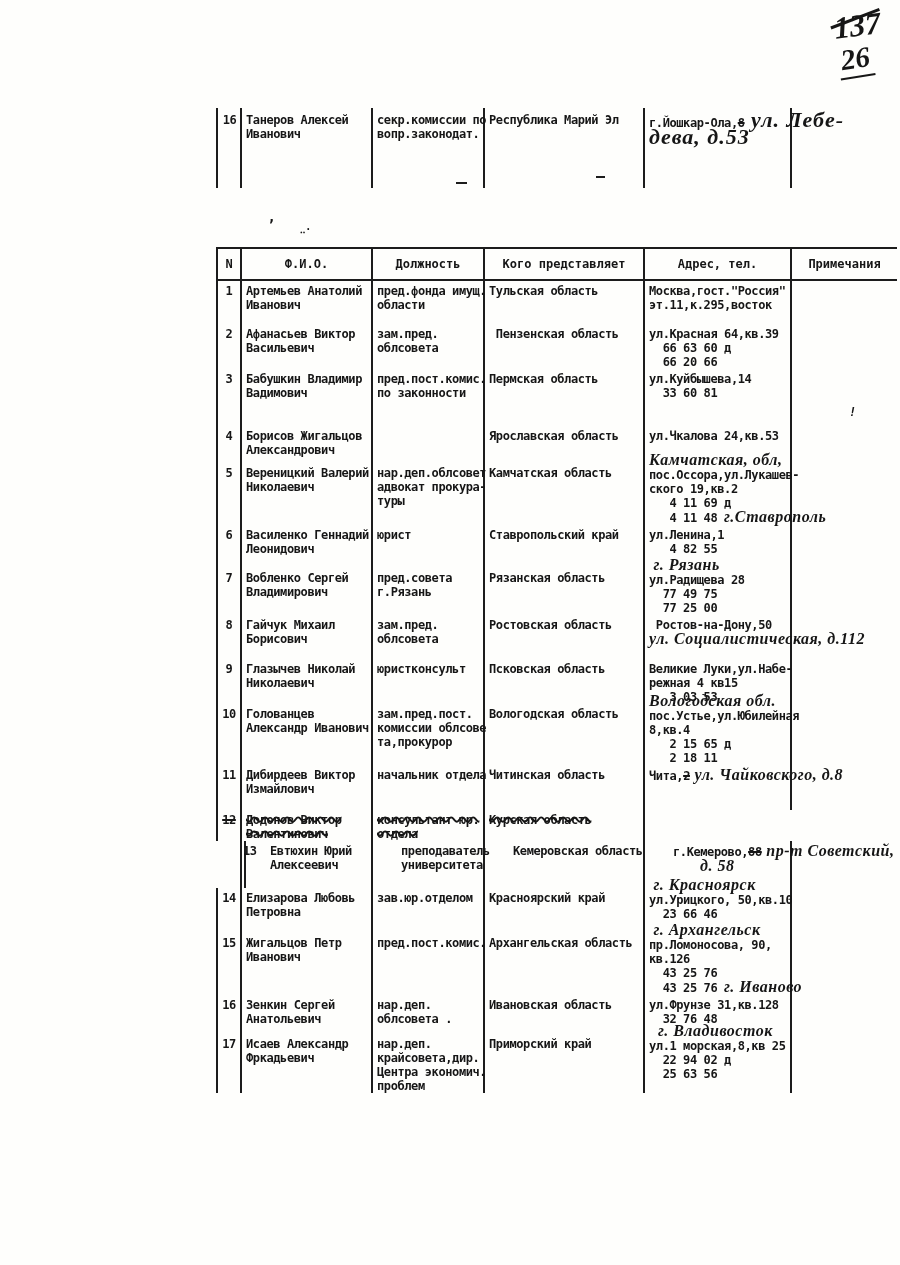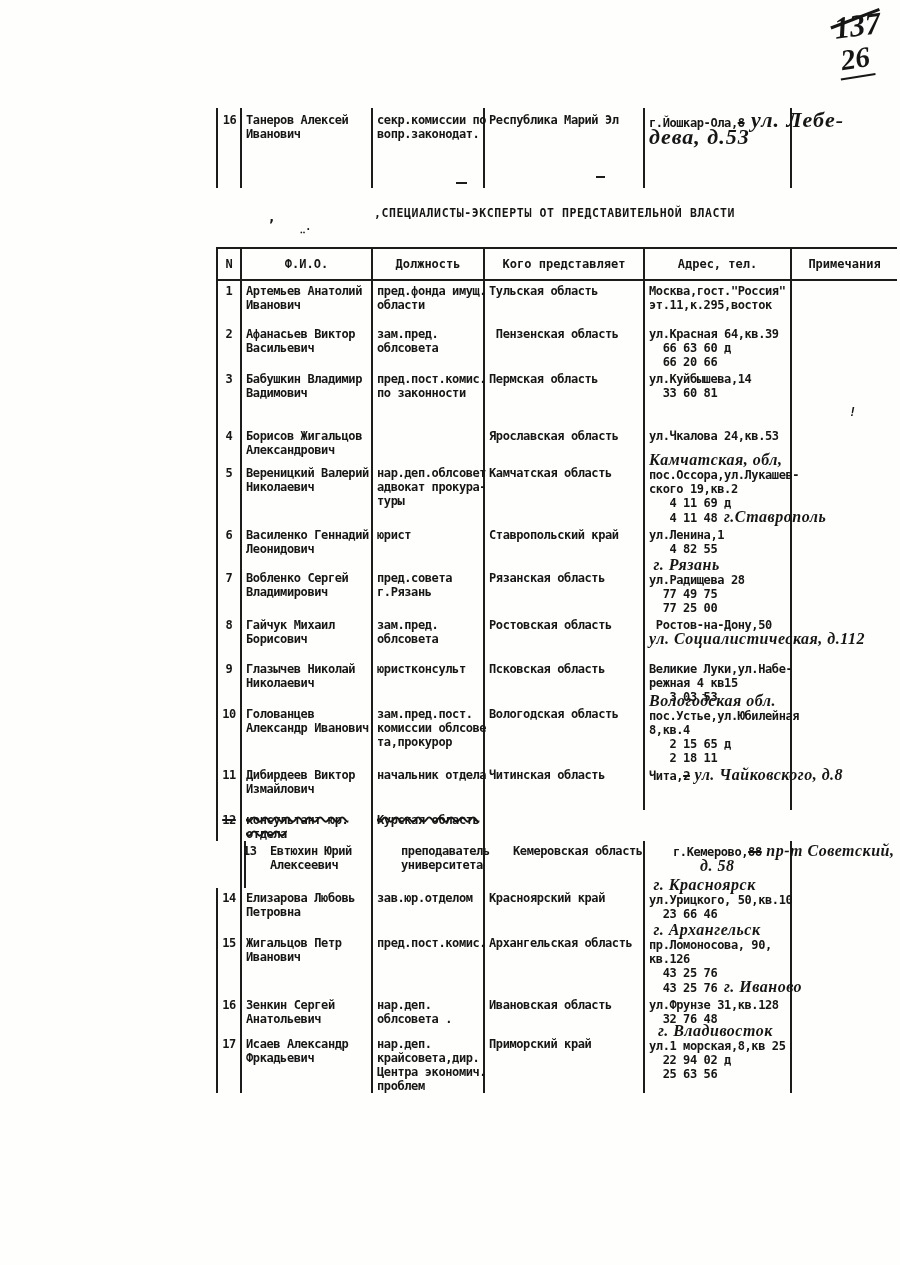--- a/index.html
+++ b/index.html
@@ -108,21 +108,20 @@
       </div>
       <div class="c c-note"></div>
     </div>
 
   <div class="artifact a-dash1"></div>
   <div class="artifact a-dash2"></div>
   <div class="artifact a-tick"></div>
   <div class="artifact a-dots"></div>
   <div class="artifact a-excl"></div>
 
-  <div class="title">,СПЕЦИАЛИСТЫ-ЭКСПЕРТЫ ОТ ПРЕДСТАВИТЕЛЬНОЙ ВЛАСТИ</div>
 
   <div class="main-table">
     <div class="thead" id="thead">
         <div class="c c-n">N</div>
         <div class="c c-name">Ф.И.О.</div>
         <div class="c c-pos">Должность</div>
         <div class="c c-rep">Кого представляет</div>
         <div class="c c-addr">Адрес, тел.</div>
         <div class="c c-note">Примечания</div>
       </div>
@@ -359,20 +358,24 @@
           </div>
           <div class="c c-addr">
             <div class="line"><span class="sg-t">Чита,</span><span class="sg-s">2</span><span class="sg-h"> ул. Чайковского, д.8</span></div>
           </div>
           <div class="c c-note"></div>
         </div>
         <div class="trow struck-row">
           <div class="c c-n">
             <div class="line"><span class="sg-t">12</span></div>
           </div>
+          <div class="c c-name">
+            <div class="line"><span class="sg-t">Додонов Виктор</span></div>
+            <div class="line"><span class="sg-t">Валентинович</span></div>
+          </div>
           <div class="c c-pos">
             <div class="line"><span class="sg-t">консультант юр.</span></div>
             <div class="line"><span class="sg-t">отдела</span></div>
           </div>
           <div class="c c-rep">
             <div class="line"><span class="sg-t">Курская область</span></div>
           </div>
           <div class="c c-note"></div>
         </div>
         <div class="trow">

